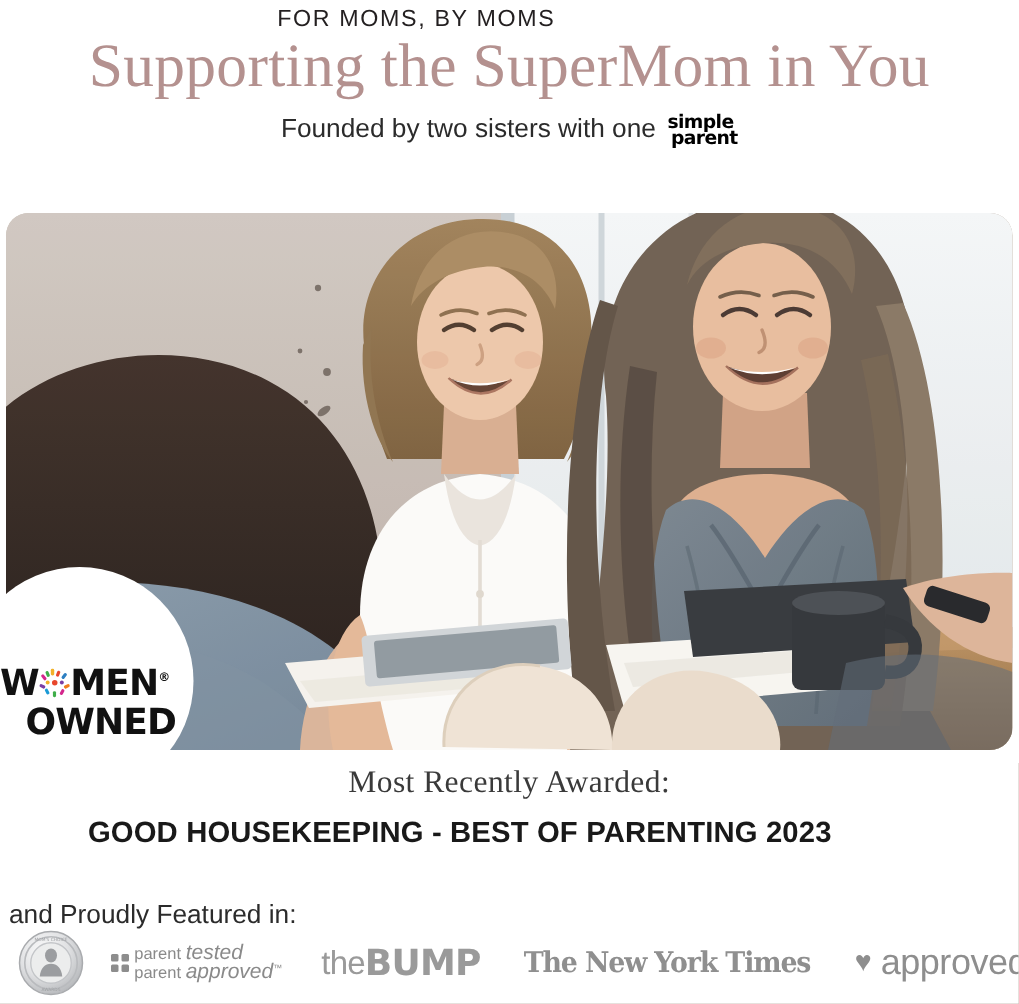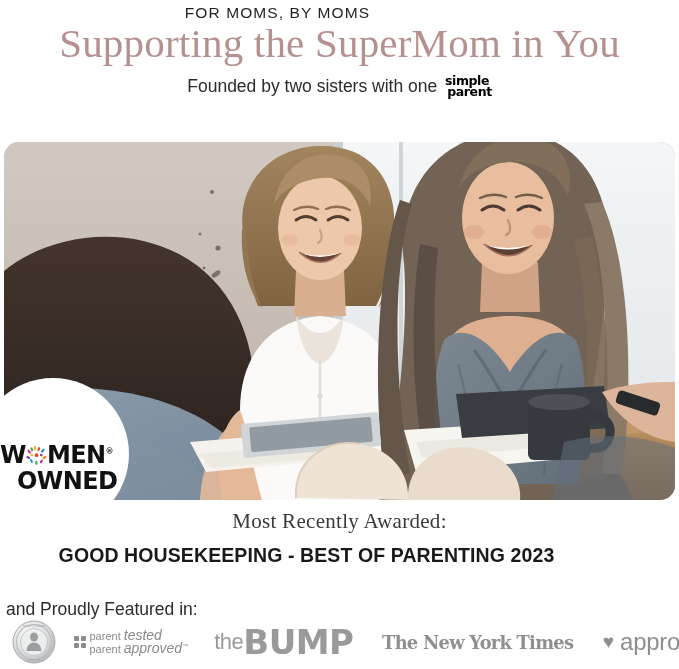--- a/index.html
+++ b/index.html
@@ -144,21 +144,21 @@
     display:grid;grid-template-columns:5px 5px;grid-template-rows:5px 5px;
     gap:1.5px;margin-right:4px;
   }
   .ptpa-grid i{display:block;background:#8d8d8d;border-radius:1px;}
   .ptpa-text{line-height:11px;}
   .ptpa-text .l{white-space:nowrap;font-size:11px;color:#8a8a8a;font-family:"Liberation Sans",sans-serif;}
   .ptpa-text .scr{font-family:Liberation Sans, sans-serif;font-style:italic;font-size:14px;color:#8a8a8a;}
   
   .bump{margin-left:26px;white-space:nowrap;color:#9a9a9a;text-align:center;}
   .bump .t{font-family:"Liberation Sans",sans-serif;font-size:22px;font-weight:400;letter-spacing:-0.5px;}
-  .bump .b{font-family:"DejaVu Sans",sans-serif;font-size:34px;font-weight:bold;letter-spacing:-0.5px;}
+  .bump .b{font-family:"DejaVu Sans",sans-serif;font-size:24px;font-weight:bold;letter-spacing:-0.5px;}
   
   .nyt{
     margin-left:22px;white-space:nowrap;
     font-family:"DejaVu Serif", serif;
     font-size:19px;font-weight:bold;color:#8f8f8f;
     letter-spacing:-0.8px;
     transform:scaleX(0.94);
   }
   
   .babylist{margin-left:24px;display:flex;align-items:center;white-space:nowrap;}

